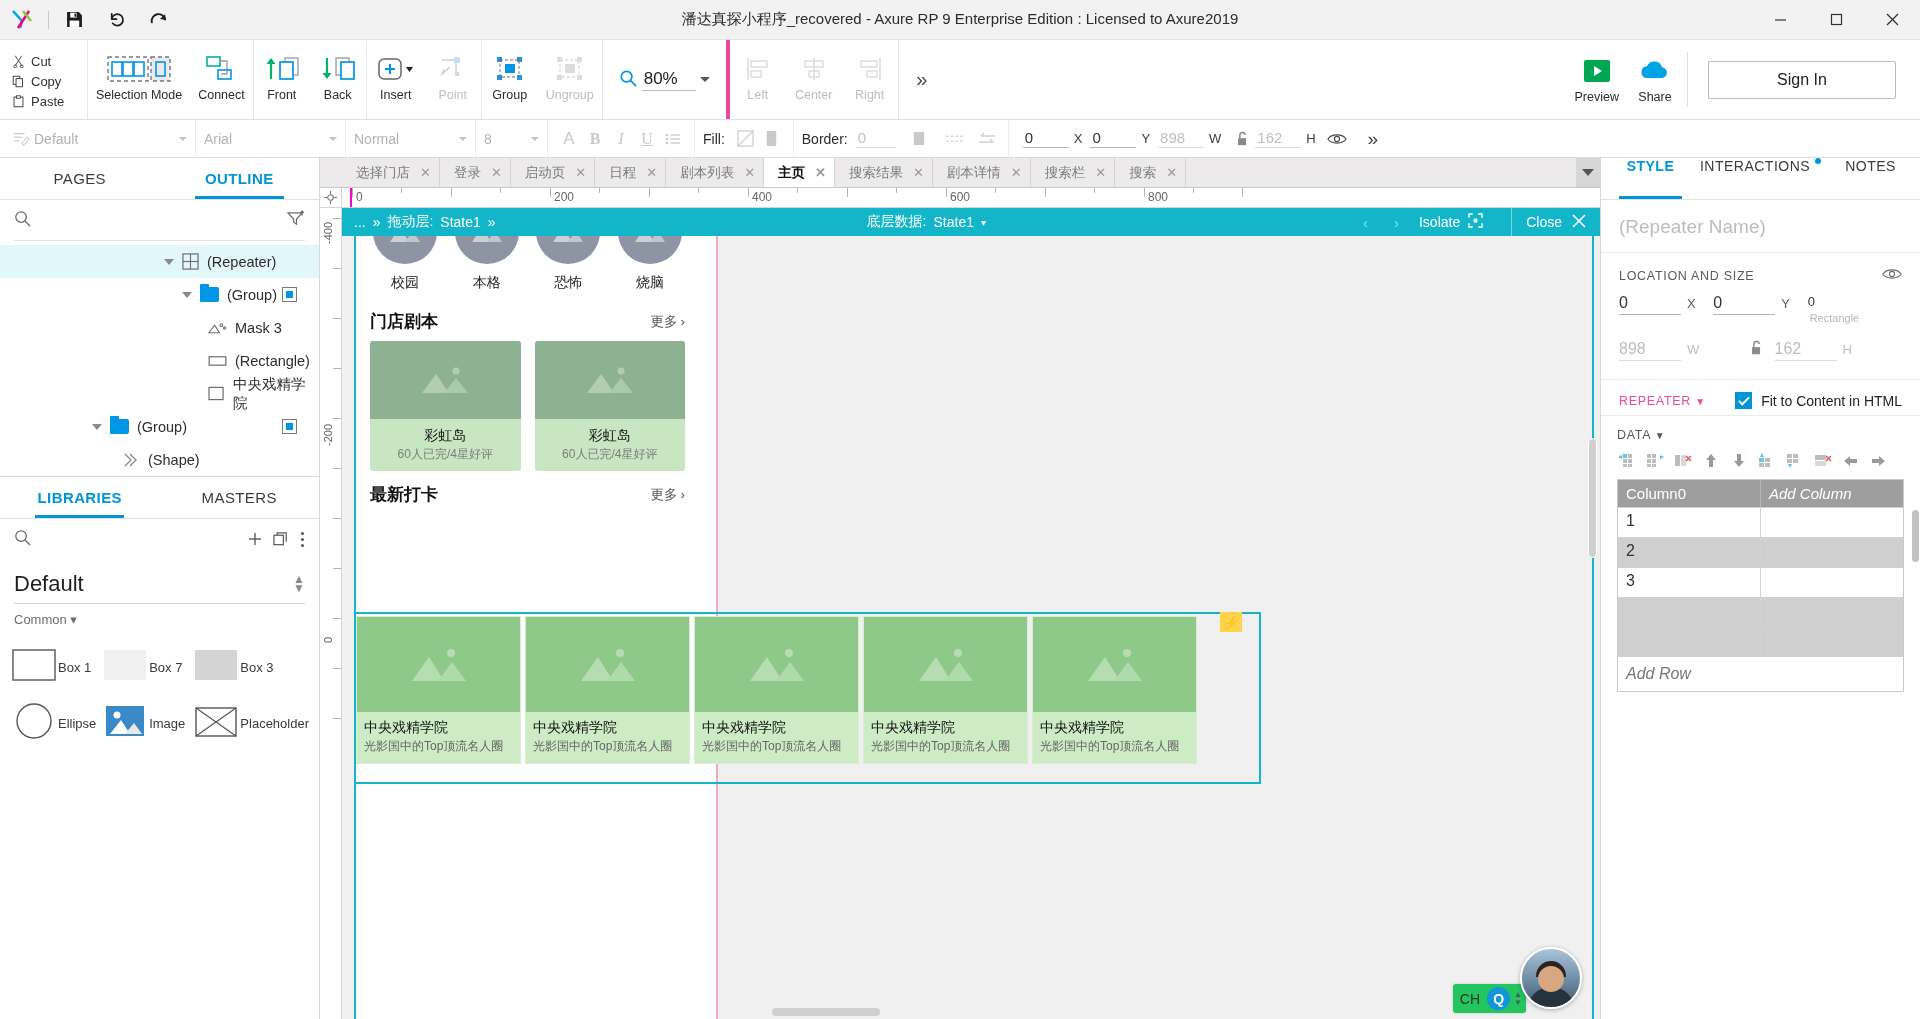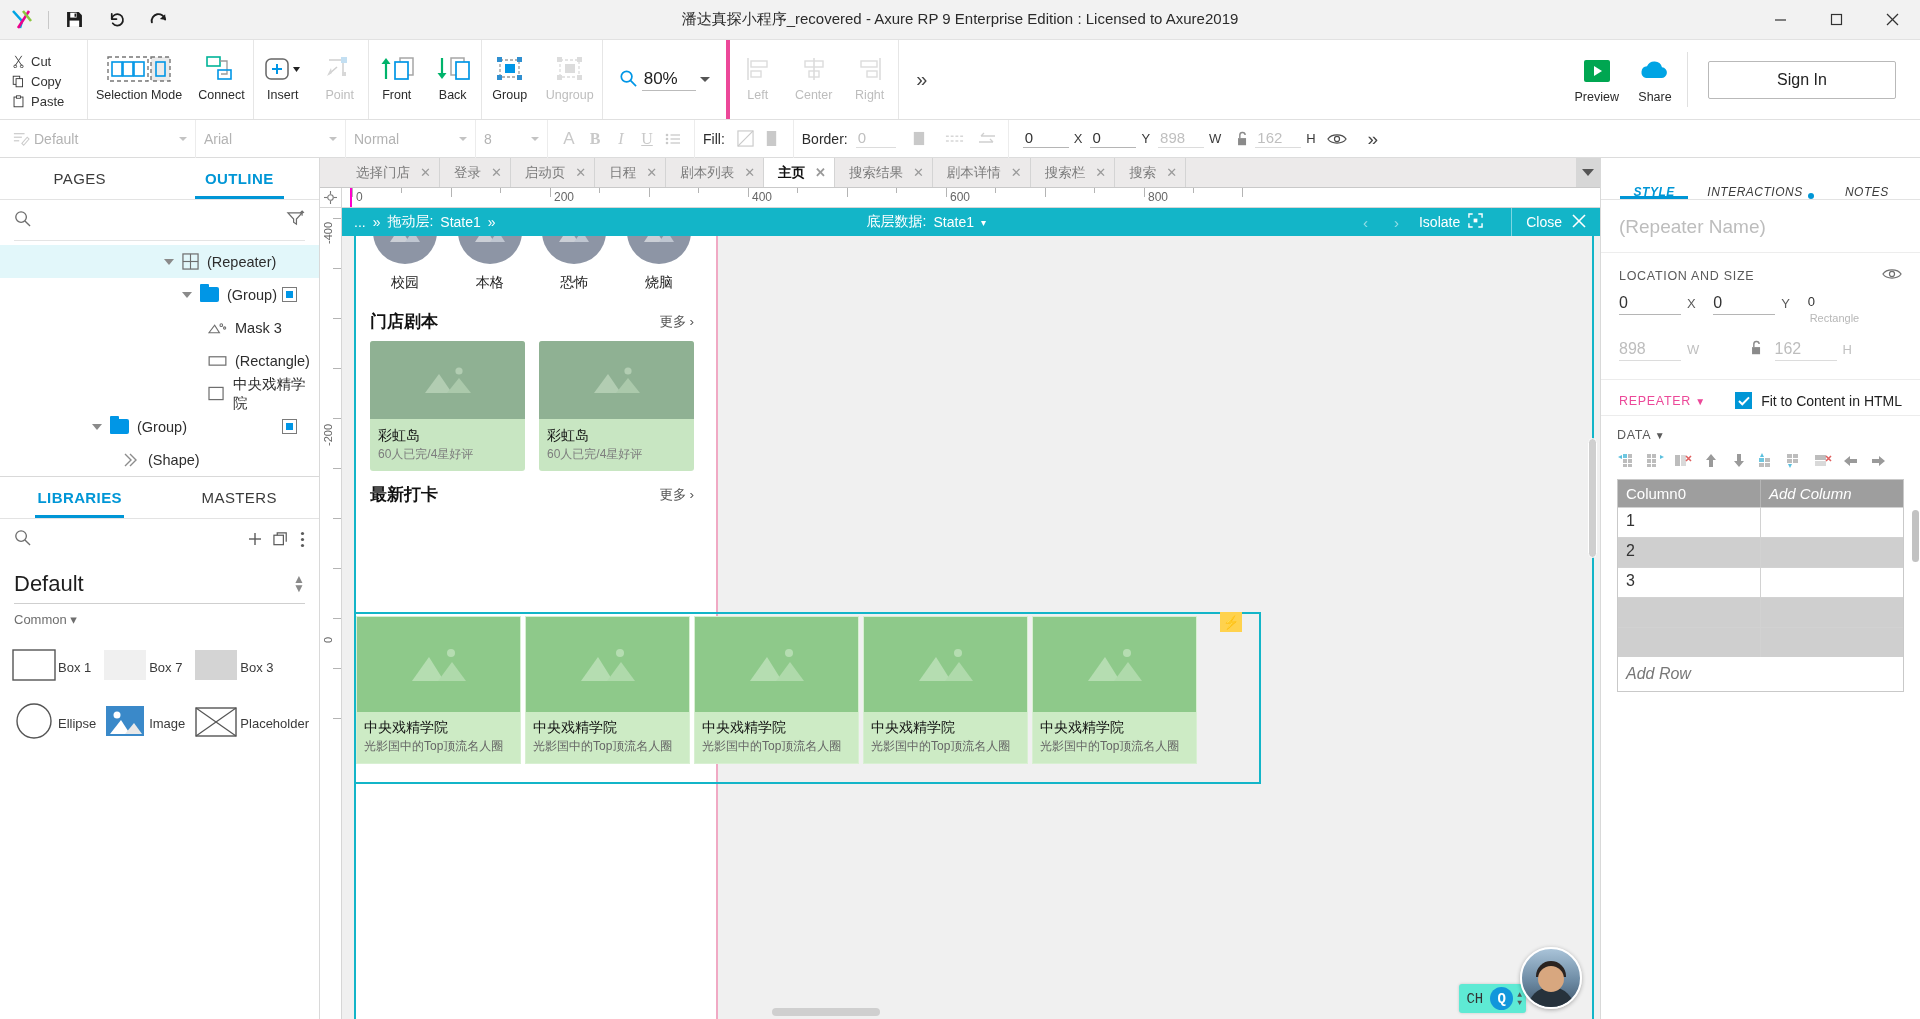--- a/index.html
+++ b/index.html
@@ -137,21 +137,21 @@
   .iso-left { display:flex; align-items:center; gap:7px; padding-left:12px; }
   .iso-mid { margin-left:auto; margin-right:auto; display:flex; align-items:center; gap:7px; }
   .iso-right { display:flex; align-items:center; gap:14px; padding-right:0; }
   .iso-navbtn { opacity:.55; padding:0 6px; cursor:pointer; font-size:15px;}
   .iso-isolate { display:flex; align-items:center; gap:8px; cursor:pointer; padding-right:14px; }
   .iso-close { display:flex; align-items:center; gap:10px; cursor:pointer;
      border-left:1px solid rgba(255,255,255,.45); padding:0 14px; height:28px; }
 
   
   .phone { position:absolute; left:14px; top:28px; width:360px; bottom:-90px; background:#fff; overflow:hidden; }
-  .phonescroll { position:absolute; left:0; right:8px; top:-46px; }
+  .phonescroll { position:absolute; left:0; right:17px; top:-46px;text-align:center; }
   .cat-row { display:flex; gap:0; padding:10px 12px 6px; justify-content:space-between; }
   .cat { width:74px; display:flex; flex-direction:column; align-items:center; }
   .cat .circ { width:64px;height:64px;border-radius:50%;background:#8d95a5; display:flex;align-items:center;justify-content:center; }
   .cat .nm { margin-top:10px; font-size:14px; color:#222; }
   .sec-head { display:flex; align-items:center; padding:12px 14px 8px; }
   .sec-head .t { font-size:17px; font-weight:bold; color:#111; }
   .sec-head .m { margin-left:auto; font-size:13.5px; color:#555; display:flex; align-items:center; gap:3px; }
   .cards2 { display:flex; gap:14px; padding:0 14px; }
   .card2 { flex:1; background:#c8e6c2; border-radius:3px; overflow:hidden; }
   .card2 .img { height:78px; background:#8fb193; display:flex;align-items:center;justify-content:center; }
@@ -167,40 +167,40 @@
   
   .selframe { position:absolute; border:2px solid #13b5c8; pointer-events:none; z-index:15; }
   .sel-handle { position:absolute; width:7px;height:7px;background:#fff;border:1px solid #13b5c8; }
   .pinkline { position:absolute; width:2px; background:#f0a9c4; top:0; bottom:0; }
   .lightbolt { position:absolute; width:22px;height:20px;background:#ffd24d;display:flex;align-items:center;justify-content:center;font-size:13px;color:#7a5a00; z-index:16;}
   .canvas-vscroll { position:absolute; right:3px; top:230px; width:9px; height:120px; background:#cfcfcf; border-radius:5px; border:1px solid #fff; z-index:18; }
   .canvas-hscroll { position:absolute; bottom:3px; left:430px; width:108px; height:8px; background:#cfcfcf; border-radius:5px; z-index:18; }
 
   
   .imebar { position:absolute; right:74px; bottom:6px; display:flex; align-items:center; gap:4px;
-     background:#5eead4; border-radius:3px; padding:3px 4px; z-index:30; box-shadow:0 0 3px rgba(0,0,0,.18);font-family:Liberation Mono, monospace; }
+     background:#22c55e; border-radius:3px; padding:3px 4px; z-index:30; box-shadow:0 0 3px rgba(0,0,0,.18); }
   .ime-ch { font-size:14px; color:#333; padding:0 3px; }
   .ime-q { width:23px;height:23px;border-radius:50%;background:#1296db;color:#fff;
      display:flex;align-items:center;justify-content:center; font-size:14px; font-weight:bold; }
   .ime-updown { display:flex; flex-direction:column; font-size:8px; line-height:8px; color:#555; }
   .avatar { position:absolute; right:18px; bottom:10px; width:62px;height:62px;border-radius:50%;
      overflow:hidden; z-index:30; border:2px solid #fff; box-shadow:0 1px 4px rgba(0,0,0,.3);
      background:linear-gradient(180deg,#a9c3d8 0%,#6d8ba4 55%,#3f566b 100%); }
   .avatar .face { position:absolute; left:50%; top:30%; transform:translateX(-50%);
      width:26px;height:26px;border-radius:50%;background:#d8a77f; }
   .avatar .hair { position:absolute; left:50%; top:20%; transform:translateX(-50%);
      width:30px;height:16px;border-radius:15px 15px 0 0;background:#2a2320; }
   .avatar .body { position:absolute; left:50%; bottom:-6px; transform:translateX(-50%);
      width:46px;height:26px;border-radius:22px 22px 0 0;background:#26323c; }
 
   
   .right { width:320px; border-left:1px solid #d9d9d9; background:#fff; display:flex; flex-direction:column; }
   .rtabs { height:42px; display:flex; border-bottom:1px solid #e3e3e3; }
-  .rtab { flex:1; display:flex; align-items:flex-end; justify-content:center; font-size:12px;
-     letter-spacing:.5px; color:#3b3b3b; cursor:pointer; position:relative; gap:5px;font-style:italic; }
+  .rtab { flex:1; display:flex; align-items:flex-start; justify-content:center; font-size:14px;
+     letter-spacing:.5px; color:#3b3b3b; cursor:pointer; position:relative; gap:5px; }
   .rtab.active { color:#0096d6; font-weight:bold; }
   .rtab.active:after { content:""; position:absolute; bottom:0; left:18%; right:18%; height:3px; background:#0096d6; }
   .dotbadge { width:6px;height:6px;border-radius:50%;background:#0096d6; display:inline-block; }
   .rname { padding:16px 18px 14px; font-size:19px; color:#bdbdbd; border-bottom:1px solid #ededed; }
   .rsec-head { display:flex; align-items:center; padding:14px 18px 8px; font-size:12.5px;
      letter-spacing:.7px; color:#5a5a5a; }
   .rsec-head .eye { margin-left:auto; color:#8b8b8b; cursor:pointer; }
   .locrow { display:flex; align-items:flex-start; padding:2px 18px 14px; gap:0; }
   .locfield { display:flex; align-items:baseline; gap:6px; }
   .locfield .inp { width:62px; border-bottom:1px solid #b5b5b5; font-size:16px; color:#333; padding-bottom:2px; }
@@ -337,64 +337,64 @@
             <rect x="14" y="16" width="13" height="9" stroke="#0096e6" stroke-width="1.6" fill="none"></rect>
           </svg>
         </div>
         <div class="lb">Connect</div>
       </div>
     </div>
 
     <div class="tgroup">
       <div class="tbtn">
         <div class="ic">
+          <svg width="38" height="30" viewBox="0 0 38 30">
+            <path d="M8 25 V7" stroke="#00b36b" stroke-width="2.2"></path>
+              <path d="M3.5 10 L8 4 L12.5 10 Z" fill="#00b36b"></path>
+            <rect x="22" y="4" width="13" height="17" stroke="#a6a6a6" stroke-width="1.5" fill="#fff"></rect>
+            <rect x="17" y="8" width="13" height="17" stroke="#0096e6" stroke-width="1.7" fill="#fff"></rect>
+          </svg>
+        </div>
+        <div class="lb">Front</div>
+      </div>
+      <div class="tbtn">
+        <div class="ic">
+          <svg width="38" height="30" viewBox="0 0 38 30">
+            <path d="M8 4 V22" stroke="#00b36b" stroke-width="2.2"></path>
+              <path d="M3.5 19 L8 25 L12.5 19 Z" fill="#00b36b"></path>
+            <rect x="17" y="4" width="13" height="17" stroke="#a6a6a6" stroke-width="1.5" fill="#fff"></rect>
+            <rect x="22" y="8" width="13" height="17" stroke="#0096e6" stroke-width="1.7" fill="#fff"></rect>
+          </svg>
+        </div>
+        <div class="lb">Back</div>
+      </div>
+    </div>
+
+    <div class="tgroup">
+      <div class="tbtn">
+        <div class="ic">
           <svg width="42" height="30" viewBox="0 0 42 30">
             <rect x="4" y="5" width="22" height="20" rx="5" stroke="#666" stroke-width="1.5" fill="none"></rect>
             <path d="M15 10 v10 M10 15 h10" stroke="#0096e6" stroke-width="2"></path>
             <path d="M31 13 L38 13 L34.5 18 Z" fill="#222"></path>
           </svg>
         </div>
         <div class="lb">Insert</div>
       </div>
       <div class="tbtn disabled">
         <div class="ic">
           <svg width="34" height="30" viewBox="0 0 34 30">
             <path d="M6 6 h14 v14" stroke="#cfcfcf" stroke-width="1.5" fill="none"></path>
             <rect x="18" y="3" width="6" height="6" fill="#c3dff2"></rect>
             <rect x="19" y="18" width="4" height="4" fill="#d8d8d8"></rect>
             <path d="M6 20 L14 13" stroke="#cfcfcf" stroke-width="1.5"></path>
             <path d="M4 22 L9 19 L8 14 Z" fill="#d5d5d5"></path>
           </svg>
         </div>
         <div class="lb">Point</div>
-      </div>
-    </div>
-
-    <div class="tgroup">
-      <div class="tbtn">
-        <div class="ic">
-          <svg width="38" height="30" viewBox="0 0 38 30">
-            <path d="M8 25 V7" stroke="#00b36b" stroke-width="2.2"></path>
-              <path d="M3.5 10 L8 4 L12.5 10 Z" fill="#00b36b"></path>
-            <rect x="22" y="4" width="13" height="17" stroke="#a6a6a6" stroke-width="1.5" fill="#fff"></rect>
-            <rect x="17" y="8" width="13" height="17" stroke="#0096e6" stroke-width="1.7" fill="#fff"></rect>
-          </svg>
-        </div>
-        <div class="lb">Front</div>
-      </div>
-      <div class="tbtn">
-        <div class="ic">
-          <svg width="38" height="30" viewBox="0 0 38 30">
-            <path d="M8 4 V22" stroke="#00b36b" stroke-width="2.2"></path>
-              <path d="M3.5 19 L8 25 L12.5 19 Z" fill="#00b36b"></path>
-            <rect x="17" y="4" width="13" height="17" stroke="#a6a6a6" stroke-width="1.5" fill="#fff"></rect>
-            <rect x="22" y="8" width="13" height="17" stroke="#0096e6" stroke-width="1.7" fill="#fff"></rect>
-          </svg>
-        </div>
-        <div class="lb">Back</div>
       </div>
     </div>
 
     <div class="tgroup">
       <div class="tbtn">
         <div class="ic">
           <svg width="34" height="30" viewBox="0 0 34 30">
             <rect x="7" y="6" width="19" height="17" stroke="#9b9b9b" stroke-width="1.3" fill="none" stroke-dasharray="3 2"></rect>
             <rect x="12" y="10" width="10" height="9" fill="#0096e6"></rect>
             <rect x="4" y="3" width="5" height="5" fill="#2f8fd0"></rect>

